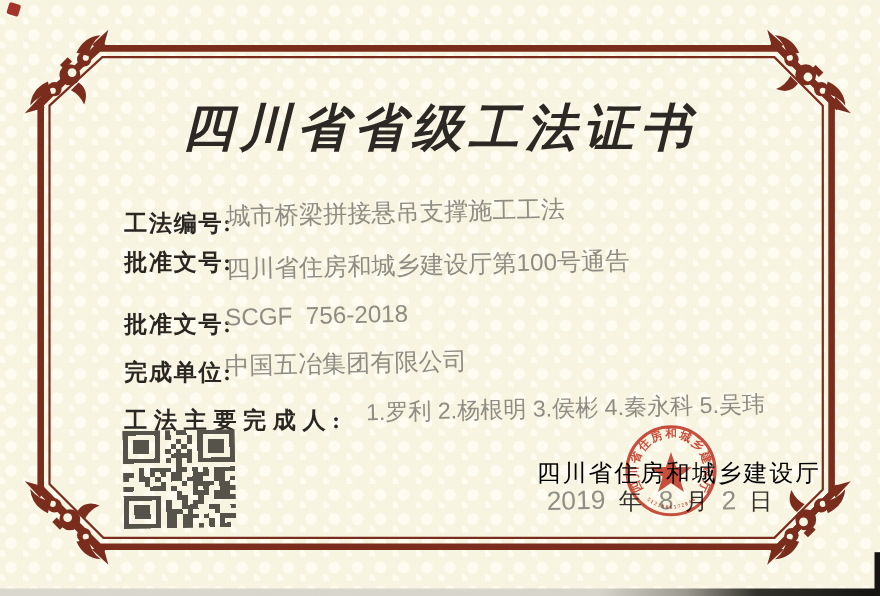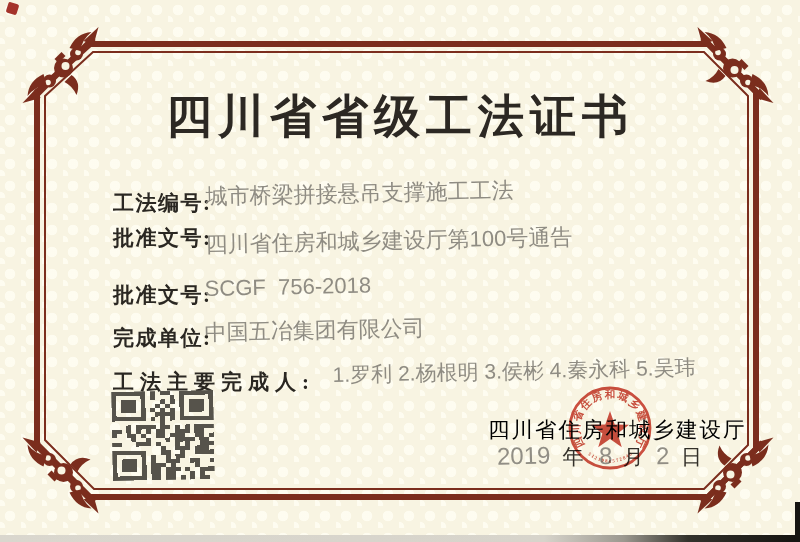--- a/index.html
+++ b/index.html
@@ -12,20 +12,21 @@
       radial-gradient(circle 9px at 0px 21px, rgba(255,253,242,.9) 55%, rgba(255,253,242,0) 62%);
     background-size:21px 22px;
   }
   
   #frame-svg{position:absolute;left:0;top:0;z-index:1;pointer-events:none;}
   
   .cert-title{
     position:absolute;top:92px;left:0;width:100%;text-align:center;
     font-size:46px;font-weight:bold;color:#2c2823;letter-spacing:6px;line-height:1.1;
     z-index:2;
+    font-style:italic;
   }
   
   .field-label{
     position:absolute;left:113px;font-size:21px;font-weight:bold;color:#2a2722;
     letter-spacing:1.5px;z-index:2;white-space:pre;
   }
   .field-label.wide{letter-spacing:6px;}
   .field-value{
     position:absolute;font-size:22px;color:#8f8c83;z-index:2;white-space:pre;
     font-family:"Liberation Sans",sans-serif;

